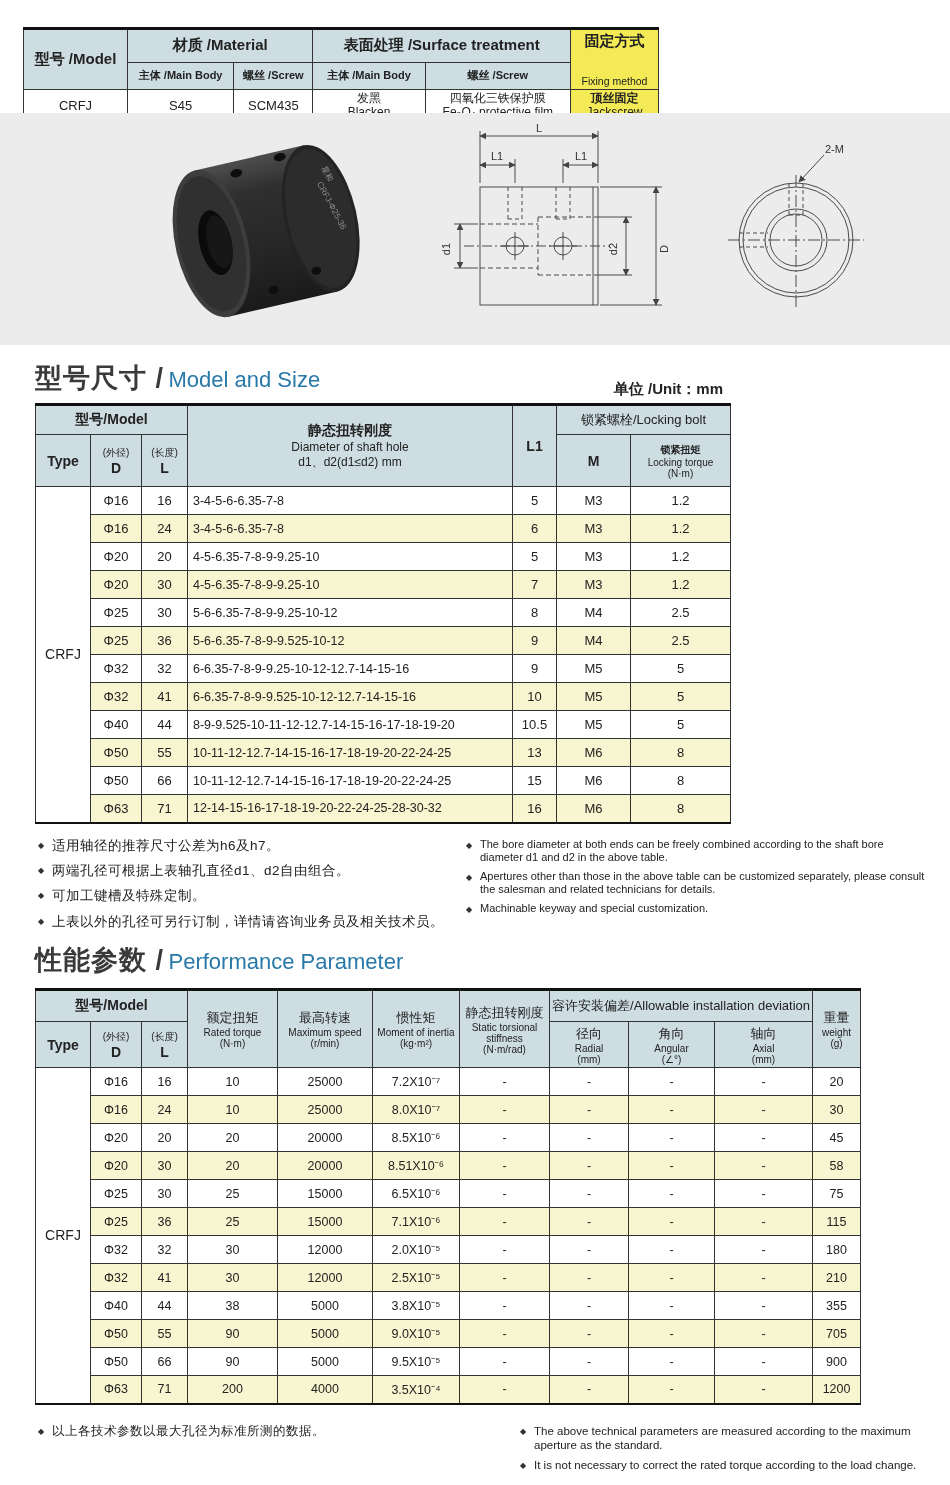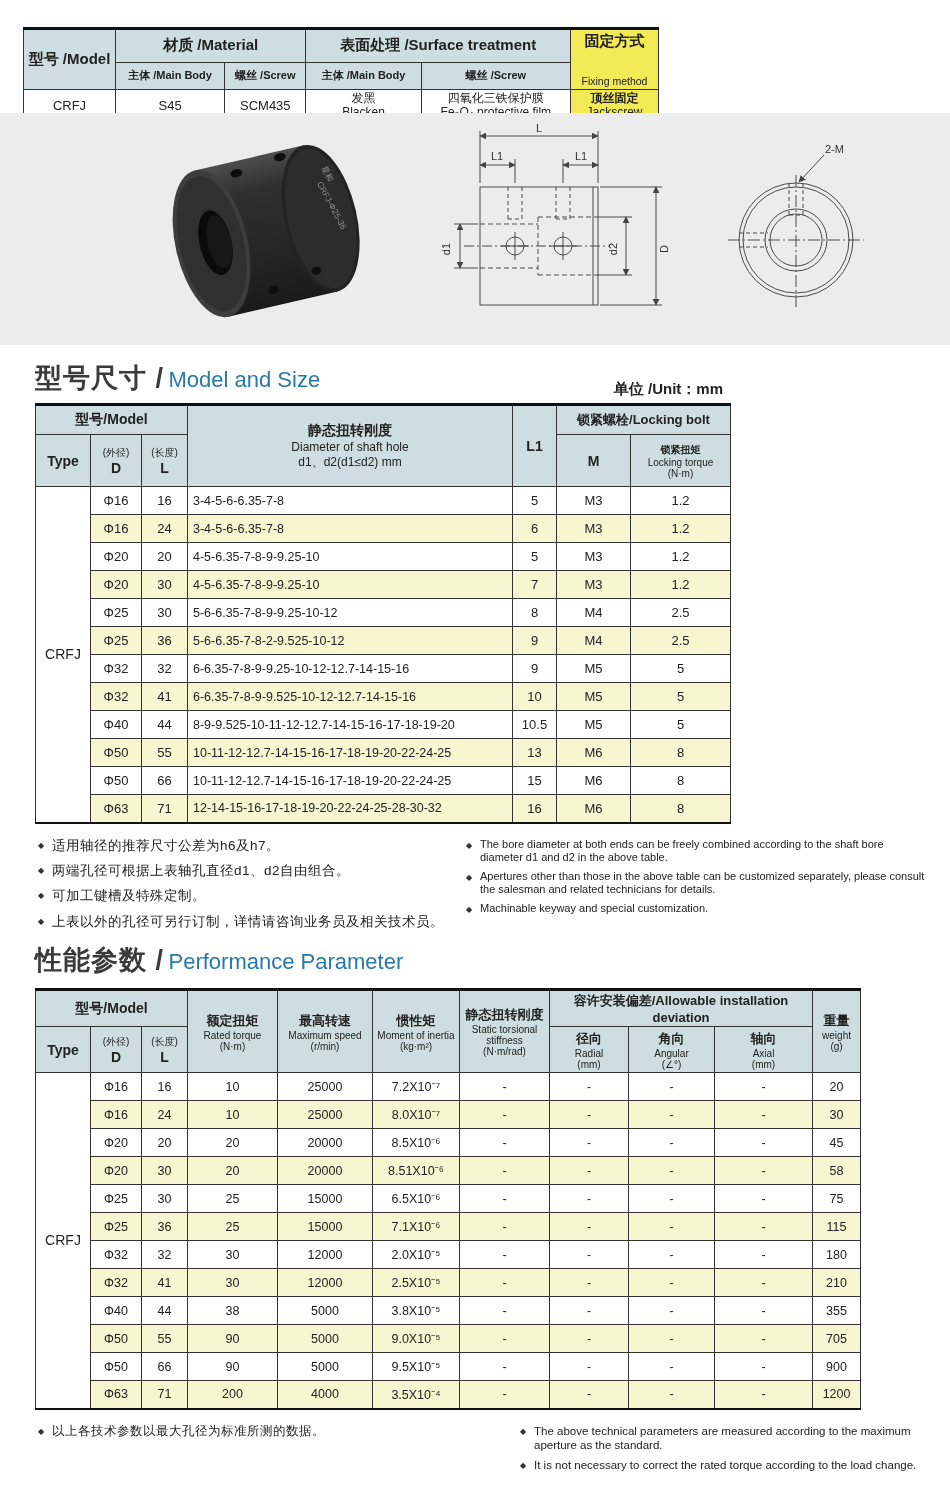--- a/index.html
+++ b/index.html
@@ -30,21 +30,21 @@
   .sec-title { position:absolute; left:35px; white-space:nowrap; }
   .sec-title .zh { font-size:27px; font-weight:bold; color:#3a3a3a; letter-spacing:1px; }
   .sec-title .en { font-size:22px; color:#2878a8; }
   .unit-label { position:absolute; left:555px; top:380px; width:168px; text-align:right; font-size:15px; color:#222; font-weight:bold; }
 
   
   .dtable { border-collapse:collapse; border:1px solid #222; border-top:3px solid #111; border-bottom:2px solid #111; table-layout:fixed; }
   .dtable th, .dtable td { border:1px solid #333; text-align:center; vertical-align:middle; padding:1px 2px; overflow:hidden; }
   .dtable th { background:#cedde2; }
   .h-zh  { font-size:14px; font-weight:bold; }
-  .h-zh2 { font-size:13px; font-weight:bold; }
+  .h-zh2 { font-size:13px; font-weight:normal; }
   .h-en  { font-size:12px; font-weight:normal; }
   .h-en2 { font-size:10px; font-weight:normal; }
   .h-sm  { font-size:10px; font-weight:normal; }
   .h-lat { font-size:14px; font-weight:bold; }
 
   .size-table { position:absolute; left:35px; top:403px; width:695px; }
   .size-table tr.hr1 th { height:30px; }
   .size-table tr.hr2 th { height:52px; }
   .size-table td { height:28px; font-size:13px; }
   .size-table td.cell-holes { text-align:left; padding-left:5px; font-size:12.5px; }
@@ -69,21 +69,21 @@
   .notes-en-bot li { font-size:11.5px; line-height:1.22; margin-bottom:6px; }
 </style>
 </head>
 <body>
 
 <div class="page">
 
   <table class="spec-table">
     <tbody>
         <tr class="hrow1">
-      <th rowspan="2" style="width:92px" class="zh-big">型号 /Model</th>
+      <th rowspan="2" style="width:104px" class="zh-big">型号 /Model</th>
       <th colspan="2" style="width:167px" class="zh-big">材质 /Material</th>
       <th colspan="2" style="width:232px" class="zh-big">表面处理 /Surface treatment</th>
       <th rowspan="2" style="width:88px" class="yellow">
         <div class="zh-big">固定方式</div>
         <div class="en-sm">Fixing method</div>
       </th>
     </tr>
     <tr class="hrow2">
       <th>主体 /Main Body</th>
       <th>螺丝 /Screw</th>
@@ -312,21 +312,21 @@
           <td class="cell-d">Φ25</td>
           <td class="cell-l">30</td>
           <td class="cell-holes">5-6-6.35-7-8-9-9.25-10-12</td>
           <td class="cell-l1">8</td>
           <td class="cell-m">M4</td>
           <td class="cell-torque">2.5</td>
         </tr>
         <tr class="alt">
           <td class="cell-d">Φ25</td>
           <td class="cell-l">36</td>
-          <td class="cell-holes">5-6-6.35-7-8-2-9.525-10-12</td>
+          <td class="cell-holes">5-6-6.35-7-8-9-9.525-10-12</td>
           <td class="cell-l1">9</td>
           <td class="cell-m">M4</td>
           <td class="cell-torque">2.5</td>
         </tr>
         <tr>
           <td class="cell-d">Φ32</td>
           <td class="cell-l">32</td>
           <td class="cell-holes">6-6.35-7-8-9-9.25-10-12-12.7-14-15-16</td>
           <td class="cell-l1">9</td>
           <td class="cell-m">M5</td>

